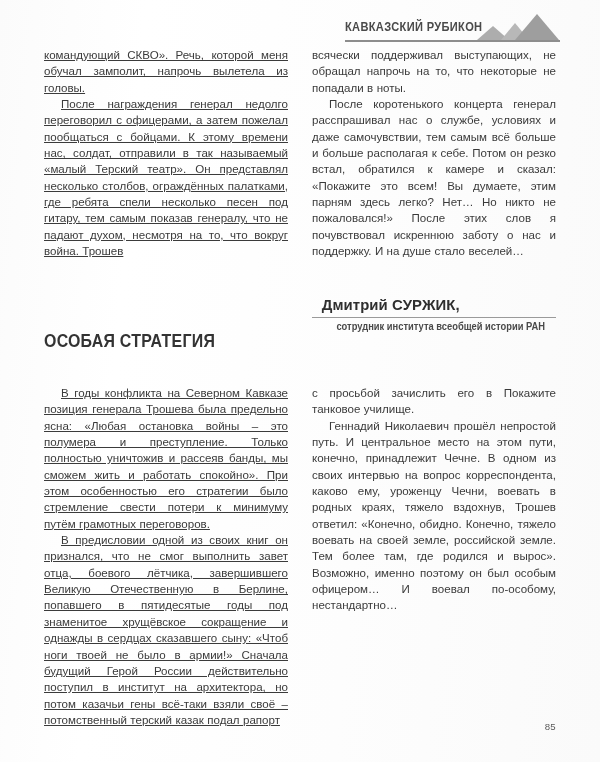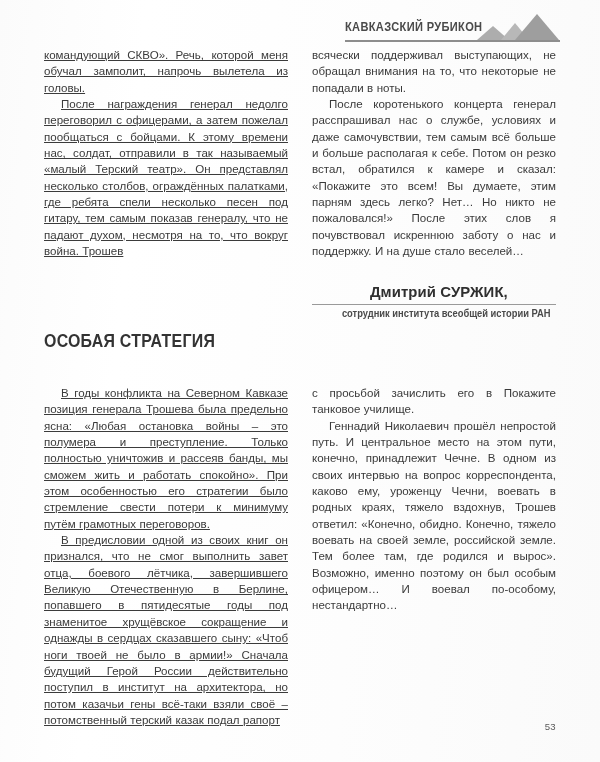--- a/index.html
+++ b/index.html
@@ -85,23 +85,23 @@
     color: #3a3a3a;
     hyphens: manual;
     word-spacing: 0.2px;
   }
   p.para.indent { text-indent: 17px; }
 
   
   .byline {
     position: absolute;
     left: 268px;
-    top: 236px;
+    top: 249px;
     width: 244px;
-    text-align: center;
+    text-align: left;
   }
   .byline-name {
     font-family: "Liberation Sans Narrow", "Liberation Sans", sans-serif;
     font-size: 15.5px;
     font-weight: bold;
     color: #2f2f2f;
     letter-spacing: 0.1px;
     white-space: nowrap;
     display: block;
     transform: scaleX(0.96);
@@ -177,21 +177,21 @@
   </div>
 
   <div class="columns">
 
     <div class="col col-left">
       <p class="para">командующий СКВО».  Речь, которой меня обучал замполит, напрочь вылетела из головы.</p>
       <p class="para indent">После награждения генерал недолго переговорил с офицерами, а затем пожелал пообщаться с бойцами.  К этому времени нас, солдат, отправили в так называемый «малый Терский театр». Он представлял несколько столбов, ограждённых палатками, где ребята спели несколько песен под гитару, тем самым показав генералу, что не падают духом, несмотря на то, что вокруг война. Трошев</p>
     </div>
 
     <div class="col col-right">
-      <p class="para">всячески поддерживал выступающих, не обращал внимания на то, что некоторые не попадали в ноты.</p>
+      <p class="para">всячески поддерживал выступающих, не обращал напрочь на то, что некоторые не попадали в ноты.</p>
       <p class="para indent">После коротенького концерта генерал расспрашивал нас о службе, условиях и даже самочувствии, тем самым всё больше и больше располагая к себе. Потом он резко встал, обратился к камере и сказал: «Покажите это всем! Вы думаете, этим парням здесь легко? Нет… Но никто не пожаловался!»  После этих слов я почувствовал искреннюю заботу о нас и поддержку. И на душе стало веселей…</p>
     </div>
 
     <div class="byline">
       <span class="byline-name">Дмитрий СУРЖИК,</span>
       <div class="byline-rule"></div>
       <span class="byline-role">сотрудник института всеобщей истории РАН</span>
     </div>
   </div>
 
@@ -202,15 +202,15 @@
       <p class="para indent">В годы конфликта на Северном Кавказе позиция генерала Трошева была предельно ясна: «Любая остановка войны – это полумера и преступление. Только полностью уничтожив и рассеяв банды, мы сможем жить и работать спокойно». При этом особенностью его стратегии было стремление свести потери к минимуму путём грамотных переговоров.</p>
       <p class="para indent">В предисловии одной из своих книг он признался, что не смог выполнить завет отца, боевого лётчика, завершившего Великую Отечественную в Берлине, попавшего в пятидесятые годы под знаменитое хрущёвское сокращение и однажды в сердцах сказавшего сыну: «Чтоб ноги твоей не было в армии!» Сначала будущий Герой России действительно поступил в институт на архитектора, но потом казачьи гены всё-таки взяли своё – потомственный терский казак подал рапорт</p>
     </div>
 
     <div class="col col-right">
       <p class="para">с просьбой зачислить его в Покажите танковое училище.</p>
       <p class="para indent">Геннадий Николаевич прошёл непростой путь. И центральное место на этом пути, конечно, принадлежит Чечне. В одном из своих интервью на вопрос корреспондента, каково ему, уроженцу Чечни, воевать в родных краях, тяжело вздохнув, Трошев ответил: «Конечно, обидно. Конечно, тяжело воевать на своей земле, российской земле. Тем более там, где родился и вырос». Возможно, именно поэтому он был особым офицером… И воевал по-особому, нестандартно…</p>
     </div>
   </div>
 
-  <div class="folio">53</div>
+  <div class="folio">85</div>
 
 </div>
 
 </body></html>

